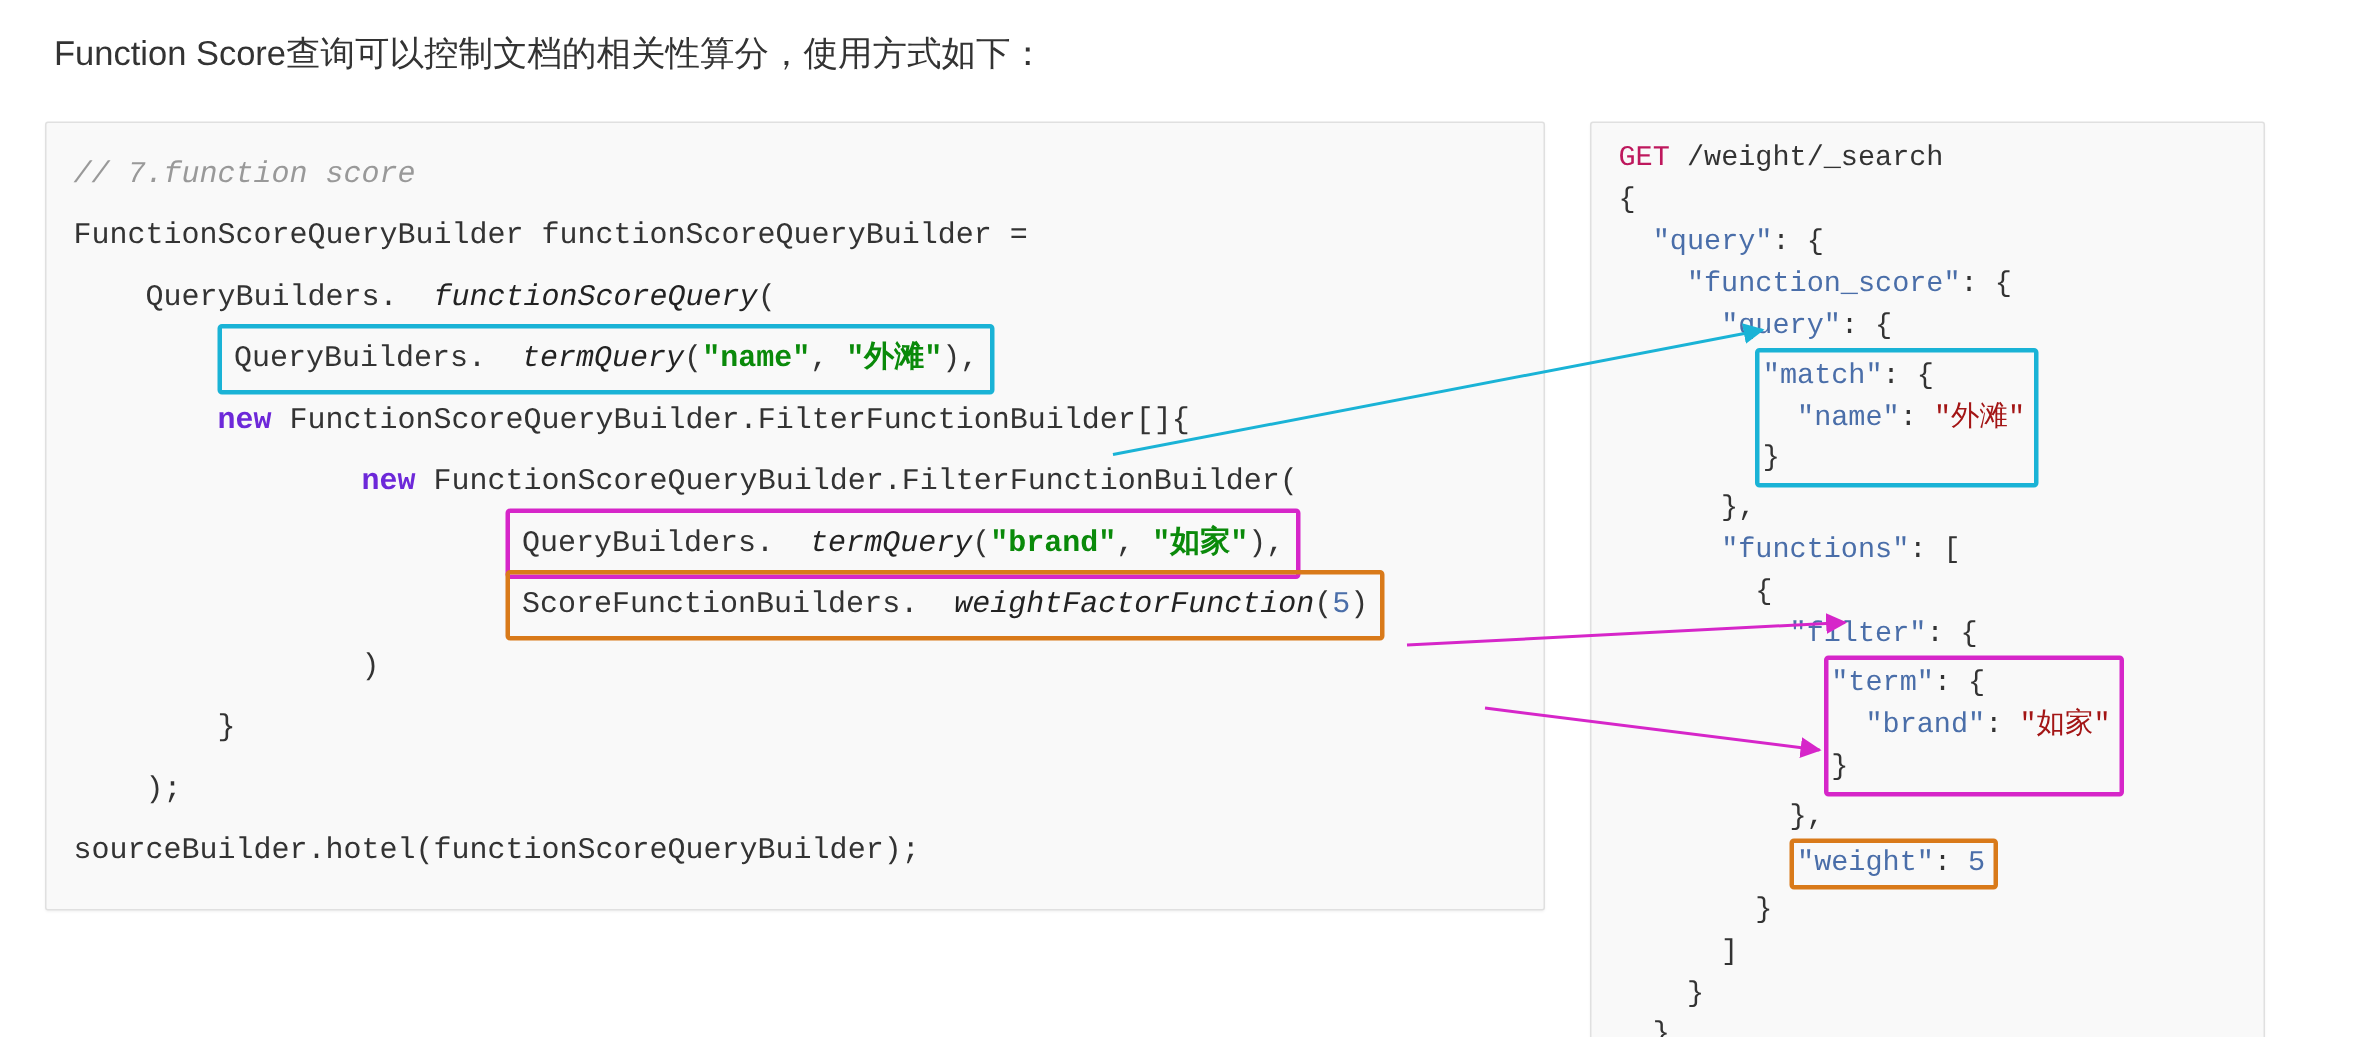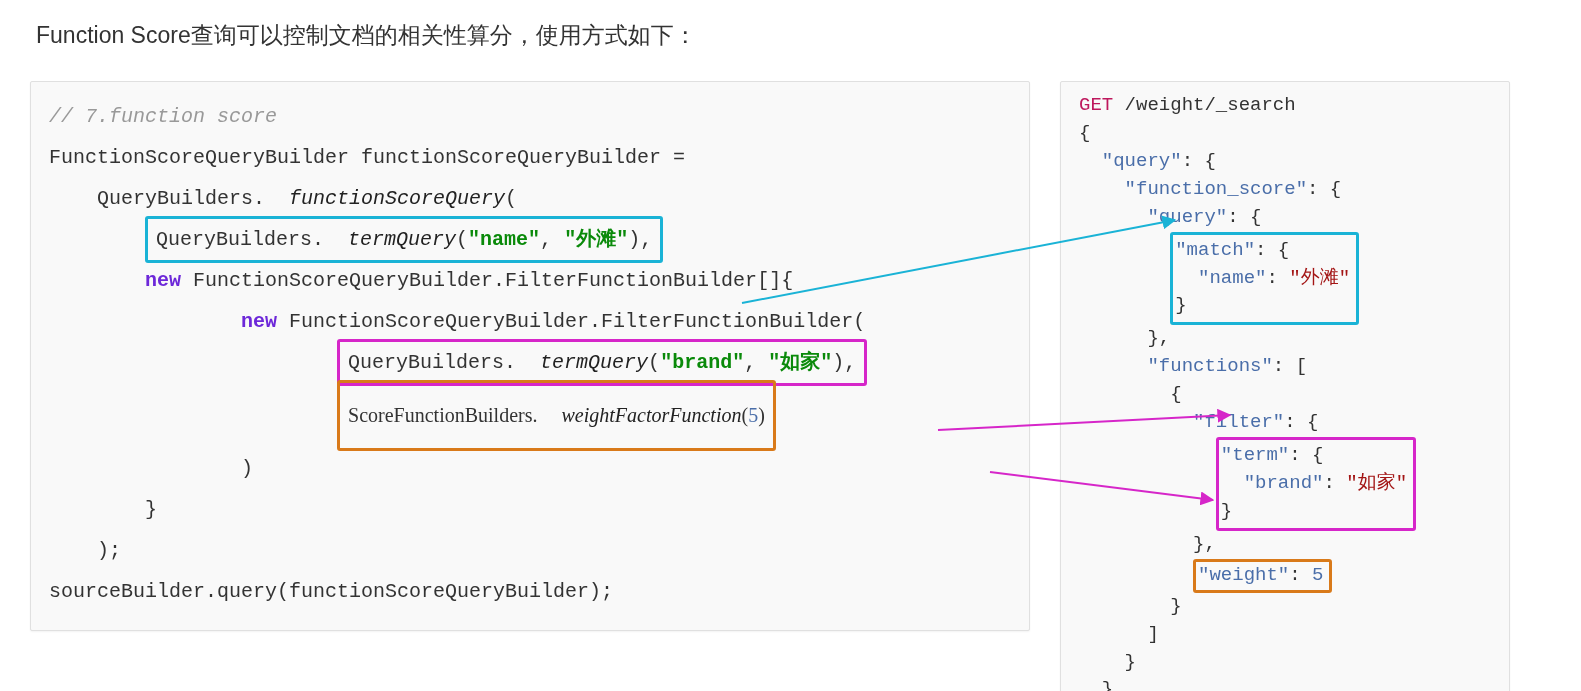--- a/index.html
+++ b/index.html
@@ -67,23 +67,22 @@
     display: inline-block;
     border: 3px solid #d626c9;
     border-radius: 3px;
     padding: 0 8px;
     margin: -3px 0;
   }
   .box-orange {
     display: inline-block;
     border: 3px solid #d97a1a;
     border-radius: 3px;
-    padding: 12px 8px;
+    padding: 0 8px;
     margin: -3px 0;
-    font-family: Liberation Serif, serif;
   }
   .jbox-cyan {
     border: 3px solid #1ab3d6;
     border-radius: 3px;
     padding: 2px 6px 2px 2px;
     display: inline-block;
   }
   .jbox-magenta {
     border: 3px solid #d626c9;
     border-radius: 3px;
@@ -116,21 +115,21 @@
 <span>FunctionScoreQueryBuilder functionScoreQueryBuilder =</span>
 <span><span>    QueryBuilders.</span><span class="method-i">functionScoreQuery</span><span>(</span></span>
 <span><span>        </span><span class="box-cyan"><span>QueryBuilders.</span><span class="method-i">termQuery</span><span>(</span><span class="str">"name"</span><span>, </span><span class="str">"外滩"</span><span>),</span></span></span>
 <span><span>        </span><span class="kw">new</span><span> FunctionScoreQueryBuilder.FilterFunctionBuilder[]{</span></span>
 <span><span>                </span><span class="kw">new</span><span> FunctionScoreQueryBuilder.FilterFunctionBuilder(</span></span>
 <span><span>                        </span><span class="box-magenta"><span>QueryBuilders.</span><span class="method-i">termQuery</span><span>(</span><span class="str">"brand"</span><span>, </span><span class="str">"如家"</span><span>),</span></span></span>
 <span><span>                        </span><span class="box-orange"><span>ScoreFunctionBuilders.</span><span class="method-i">weightFactorFunction</span><span>(</span><span class="num">5</span><span>)</span></span></span>
 <span>                )</span>
 <span>        }</span>
 <span>    );</span>
-<span>sourceBuilder.query(functionScoreQueryBuilder);</span></div>
+<span>sourceBuilder.hotel(functionScoreQueryBuilder);</span></div>
   </div>
 
   <div class="json-box">
     <div class="json"><span><span class="jmethod">GET</span><span> /weight/_search</span></span>
 <span>{</span>
 <span><span>  </span><span class="jkey">"query"</span><span>: {</span></span>
 <span><span>    </span><span class="jkey">"function_score"</span><span>: {</span></span>
 <span><span>      </span><span class="jkey">"query"</span><span>: {</span></span>
         <span class="jbox-cyan"><span class="jkey">"match"</span><span>: {</span>
 <span>  </span><span class="jkey">"name"</span><span>: </span><span class="jstr">"外滩"</span>

